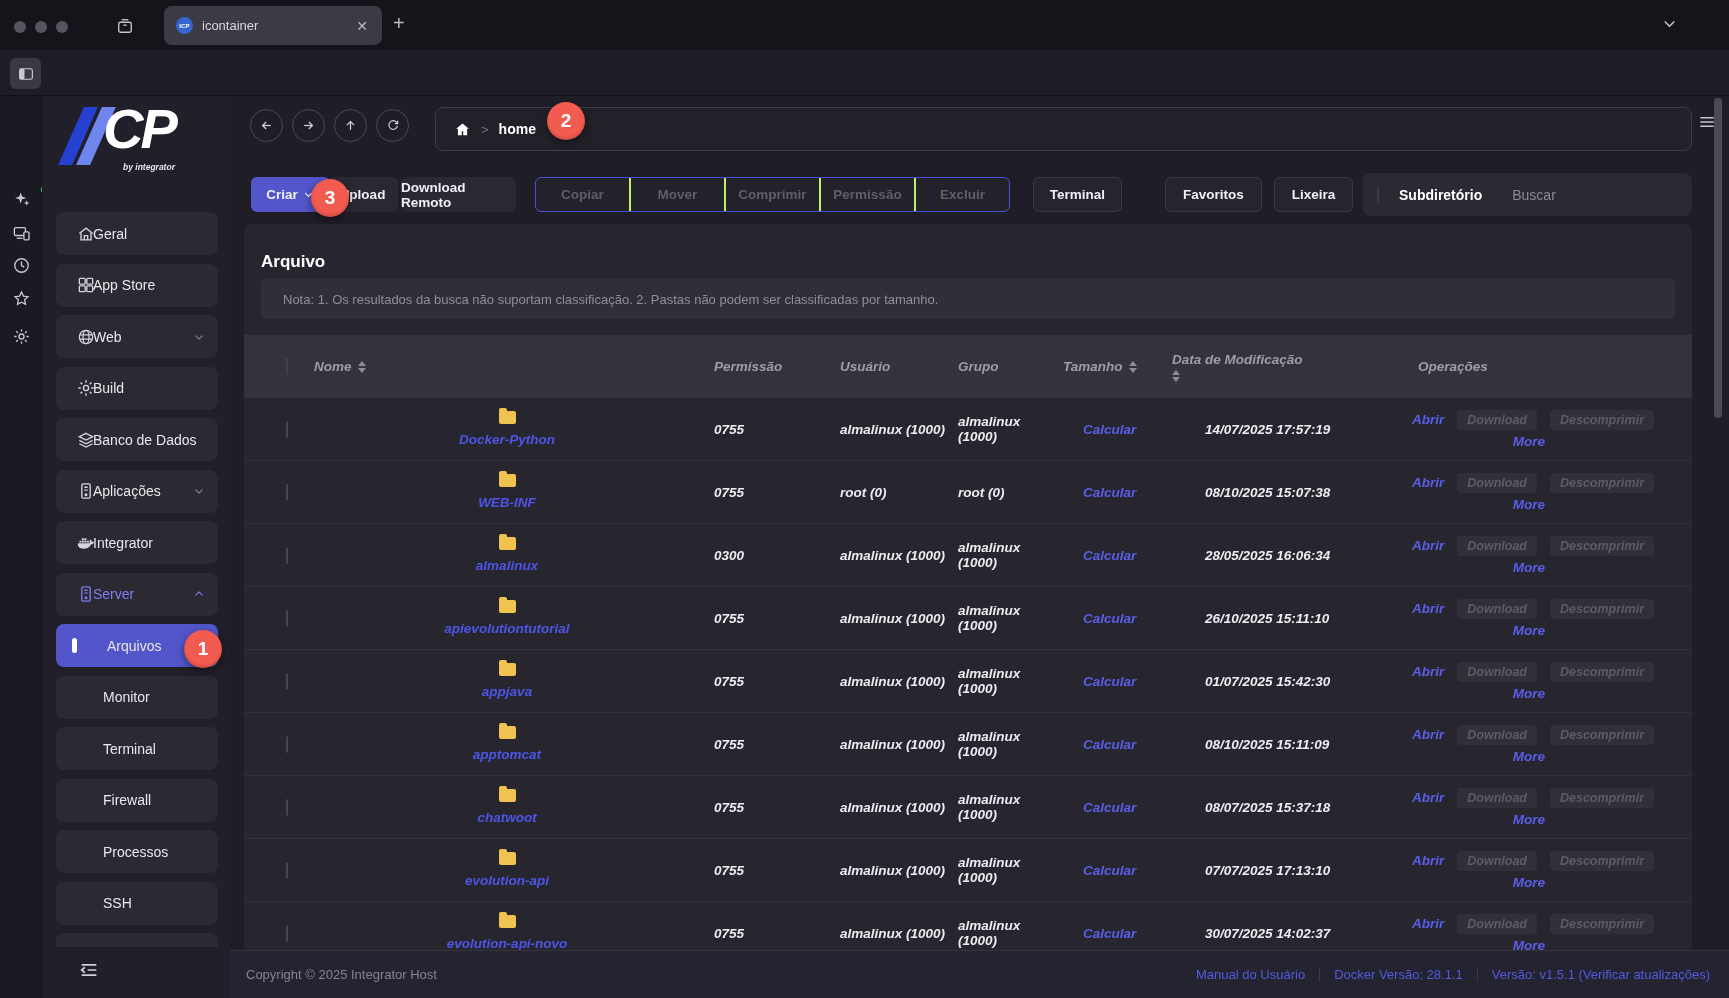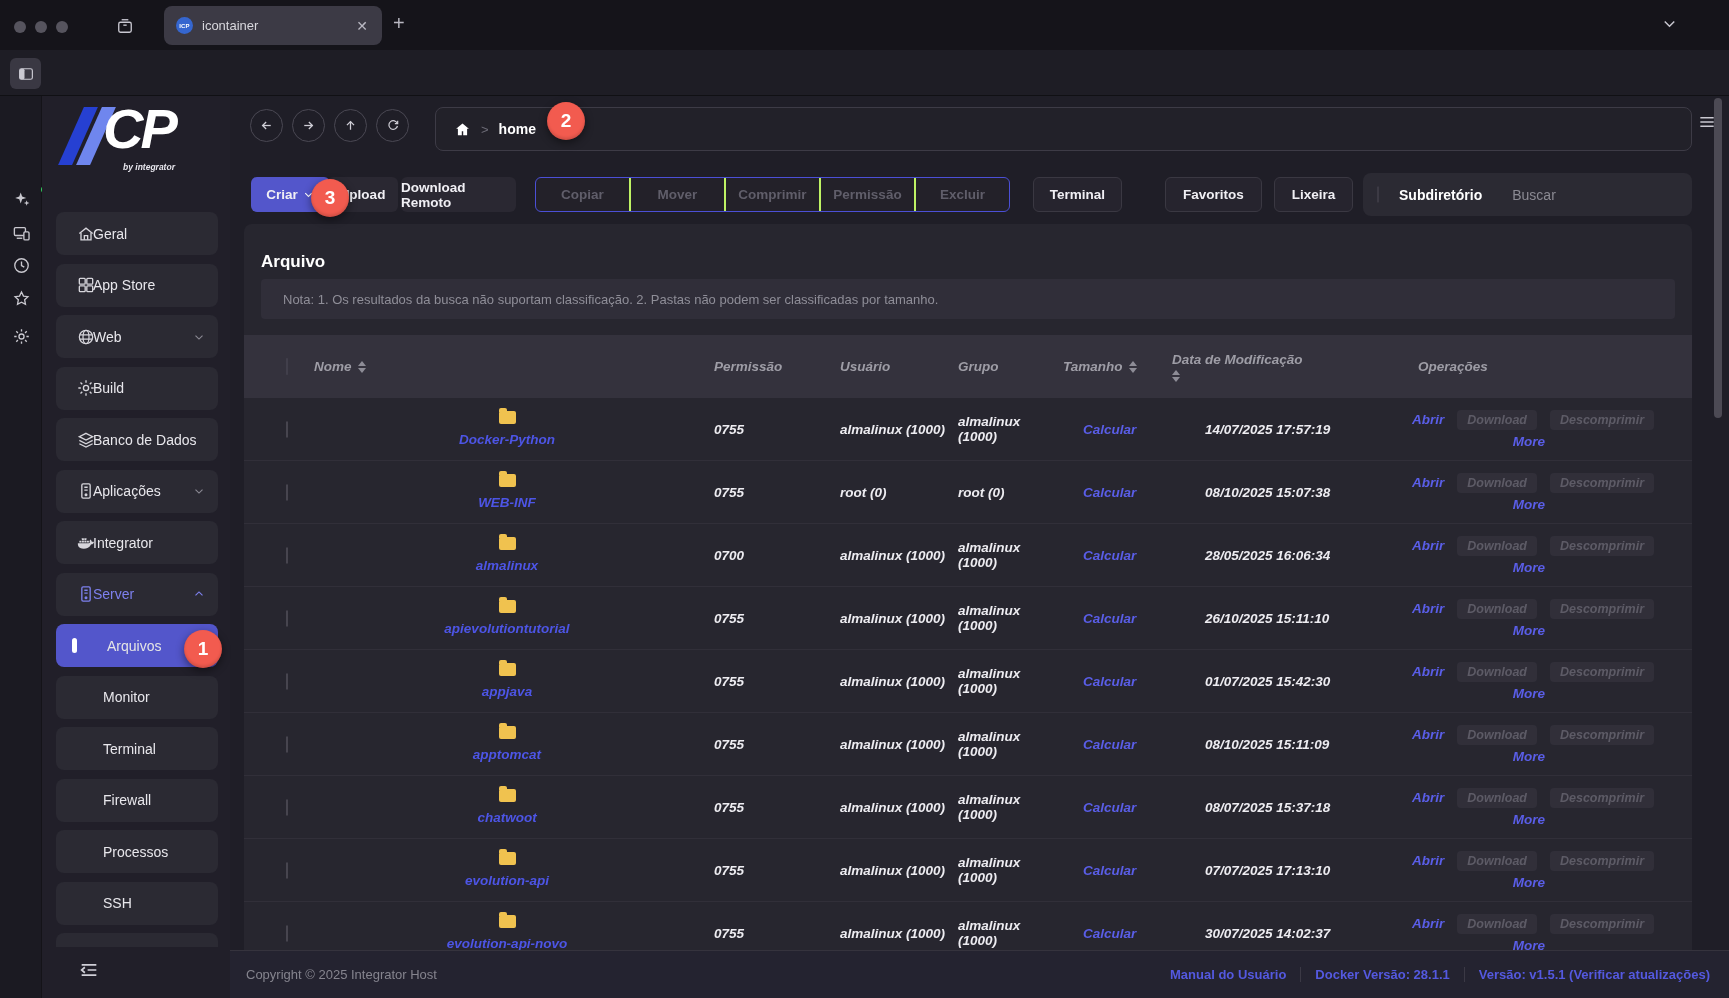--- a/index.html
+++ b/index.html
@@ -110,21 +110,21 @@
   .caret .up{border-bottom:5px solid #8d8c96;}
   .caret .dn{border-top:5px solid #8d8c96;}
   .ops{width:250px;display:flex;flex-direction:column;gap:4px;}
   .ops-l1{display:flex;align-items:center;padding-left:8px;gap:13px;}
   .opbtn{background:#312f39;color:#5d5b66;font-size:12.5px;font-weight:600;border-radius:4px;padding:3px 10px;}
   .ops-l2{text-align:center;font-weight:600;}
 
   
   #footer{position:absolute;left:0;top:854px;width:1499px;height:48px;background:#242330;border-top:1px solid #35333d;display:flex;align-items:center;padding:0 19px 0 16px;}
   #copyright{font-size:13px;color:#85848e;}
-  #flinks{margin-left:auto;display:flex;align-items:center;gap:14px;font-size:13px;font-weight:bold;}
+  #flinks{margin-left:auto;display:flex;align-items:center;gap:14px;font-size:13px;}
   #flinks .sep{width:1px;height:15px;background:#3b3945;}
   #flinks a{color:#5459e0;text-decoration:none;}
 
   #vscroll{position:absolute;left:1484px;top:2px;width:8px;height:320px;border-radius:4px;background:#4c4a54;}
 
   
   .badge{position:absolute;width:38px;height:38px;border-radius:50%;background:#f25b4f;color:#fff;font-size:19px;font-weight:700;display:flex;align-items:center;justify-content:center;z-index:50;box-shadow:0 3px 8px rgba(0,0,0,.45), inset 0 -2px 3px rgba(0,0,0,.15);}
 </style>
 </head>
 <body>
@@ -513,21 +513,21 @@
       </div>
       <div class="ops-l2"><span class="link">More</span></div>
     </div>
   </div>
             <div class="trow grid8">
     <div class="c-check"><span class="cb"></span></div>
     <div class="c-name">
                 <span class="folder"></span>
                 <span class="fname">almalinux</span>
               </div>
-    <div class="c-perm">0700</div>
+    <div class="c-perm">0300</div>
     <div class="c-user">almalinux (1000)</div>
     <div>almalinux (1000)</div>
     <div class="c-tam"><span class="link">Calcular</span></div>
     <div class="c-data">28/05/2025 16:06:34</div>
     <div class="ops">
       <div class="ops-l1">
         <span class="link">Abrir</span>
         <span class="opbtn">Download</span>
         <span class="opbtn">Descomprimir</span>
       </div>

